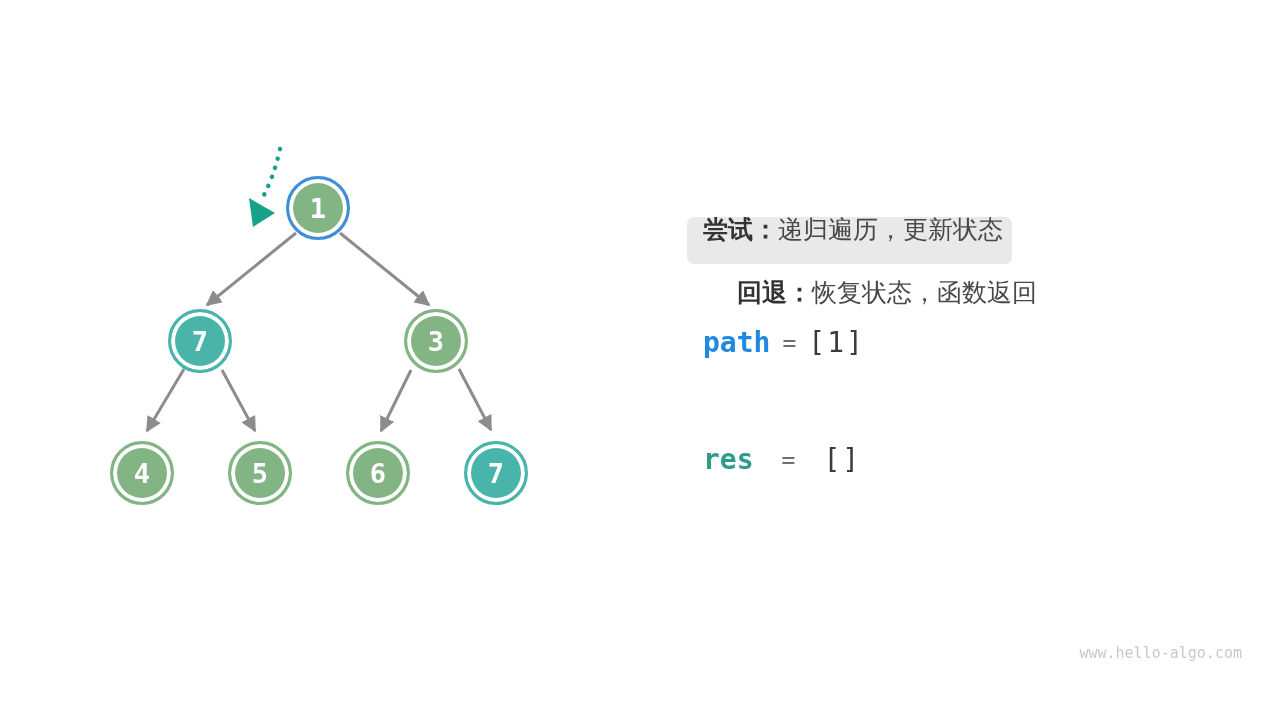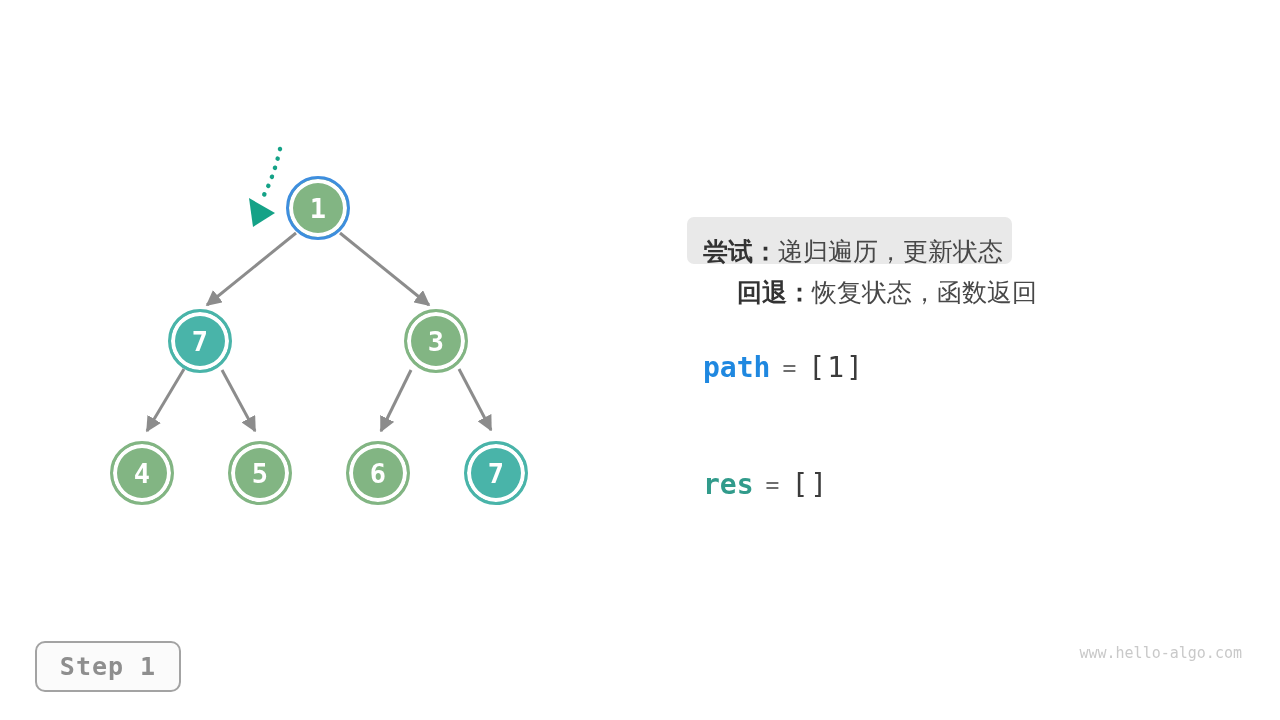--- a/index.html
+++ b/index.html
@@ -21,34 +21,34 @@
   .node.teal{border-color:var(--node-teal,#49b4a9);background:var(--node-teal,#49b4a9);}
   .node.active{border-color:var(--active-blue,#3e8ede);}
   .node-label{
     font-family:"DejaVu Sans Mono","Liberation Mono",monospace;
     font-weight:700;font-size:27px;color:#ffffff;line-height:1;
   }
 
   
   .try-box{
     position:absolute;left:687px;top:217px;width:325px;height:47px;
-    background:#e9e9e9;border-radius:7px;display:flex;align-items:flex-end;
+    background:#e9e9e9;border-radius:7px;display:flex;align-items:flex-start;
     padding-left:16px;box-sizing:border-box;white-space:nowrap;
   }
   .cjk-line{font-size:25px;line-height:1;white-space:nowrap;}
   .cjk-label{font-weight:700;color:#333333;}
   .cjk-text{font-weight:400;color:#484848;}
   .back-line{position:absolute;left:703px;top:280px;margin-left:34px;}
 
   .code-line{
     position:absolute;left:703px;display:flex;align-items:center;
-    font-family:"DejaVu Sans Mono","Liberation Mono",monospace;white-space:nowrap;margin-top:25px;
+    font-family:"DejaVu Sans Mono","Liberation Mono",monospace;white-space:nowrap;
   }
   .path-line{top:329px;}
-  .res-line{top:446px;}
+  .res-line{top:446px;gap:16px;}
   .var-name{font-weight:700;font-size:28px;line-height:1;}
   .var-name.blue{color:var(--path-blue,#1f88e0);}
   .var-name.teal-text{color:var(--res-teal,#319b8b);}
   .eq{color:#6e6e6e;font-size:23px;margin:0 12px;line-height:1;}
   .val{color:#3b3b3b;font-weight:500;font-size:28px;letter-spacing:2px;line-height:1;}
 
   
   .step-badge{
     position:absolute;left:35px;top:641px;width:146px;height:51px;
     border:2px solid #a3a3a3;border-radius:10px;background:#fbfbfb;
@@ -127,19 +127,16 @@
     <span class="var-name blue">path</span>
     <span class="eq">=</span>
     <span class="val">[1]</span>
   </div>
   <div class="code-line res-line">
     <span class="var-name teal-text">res</span>
     <span class="eq">=</span>
     <span class="val">[]</span>
   </div>
 
-  <div class="step-badge">
-    <span class="step-label">Step 1</span>
-  </div>
 
   <div class="watermark">www.hello-algo.com</div>
 
 </div>
 
 </body></html>

